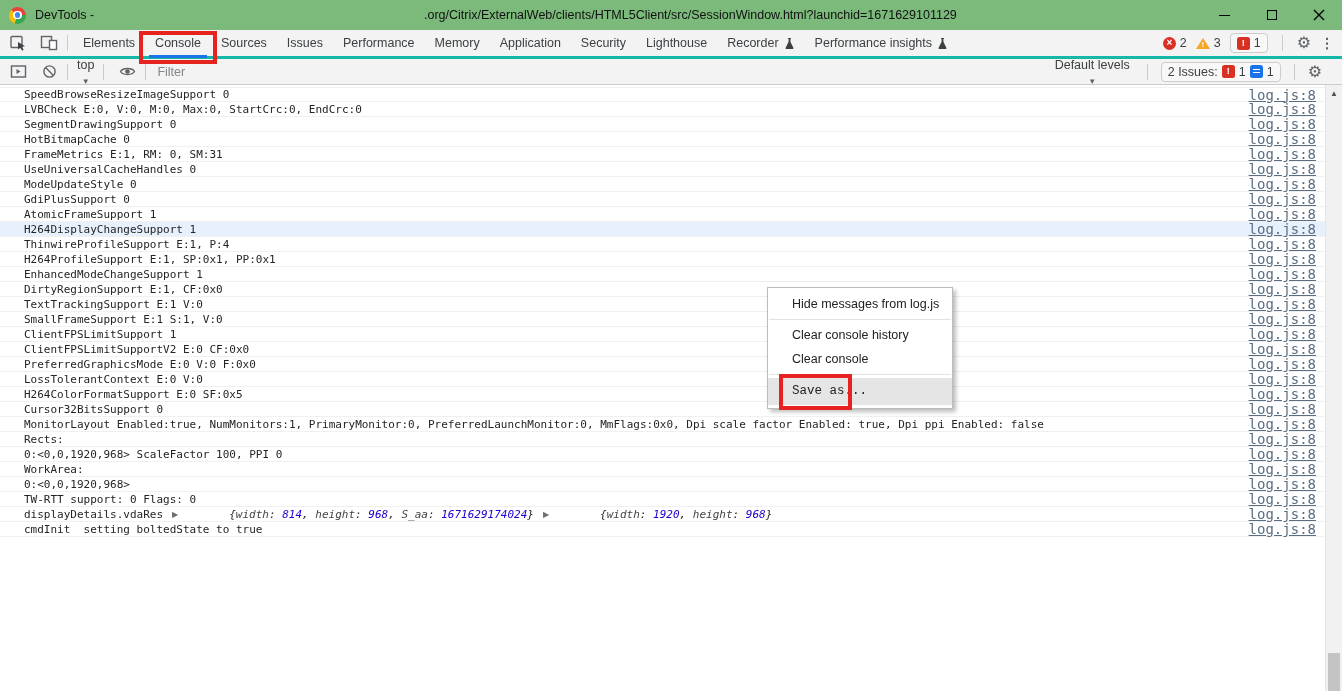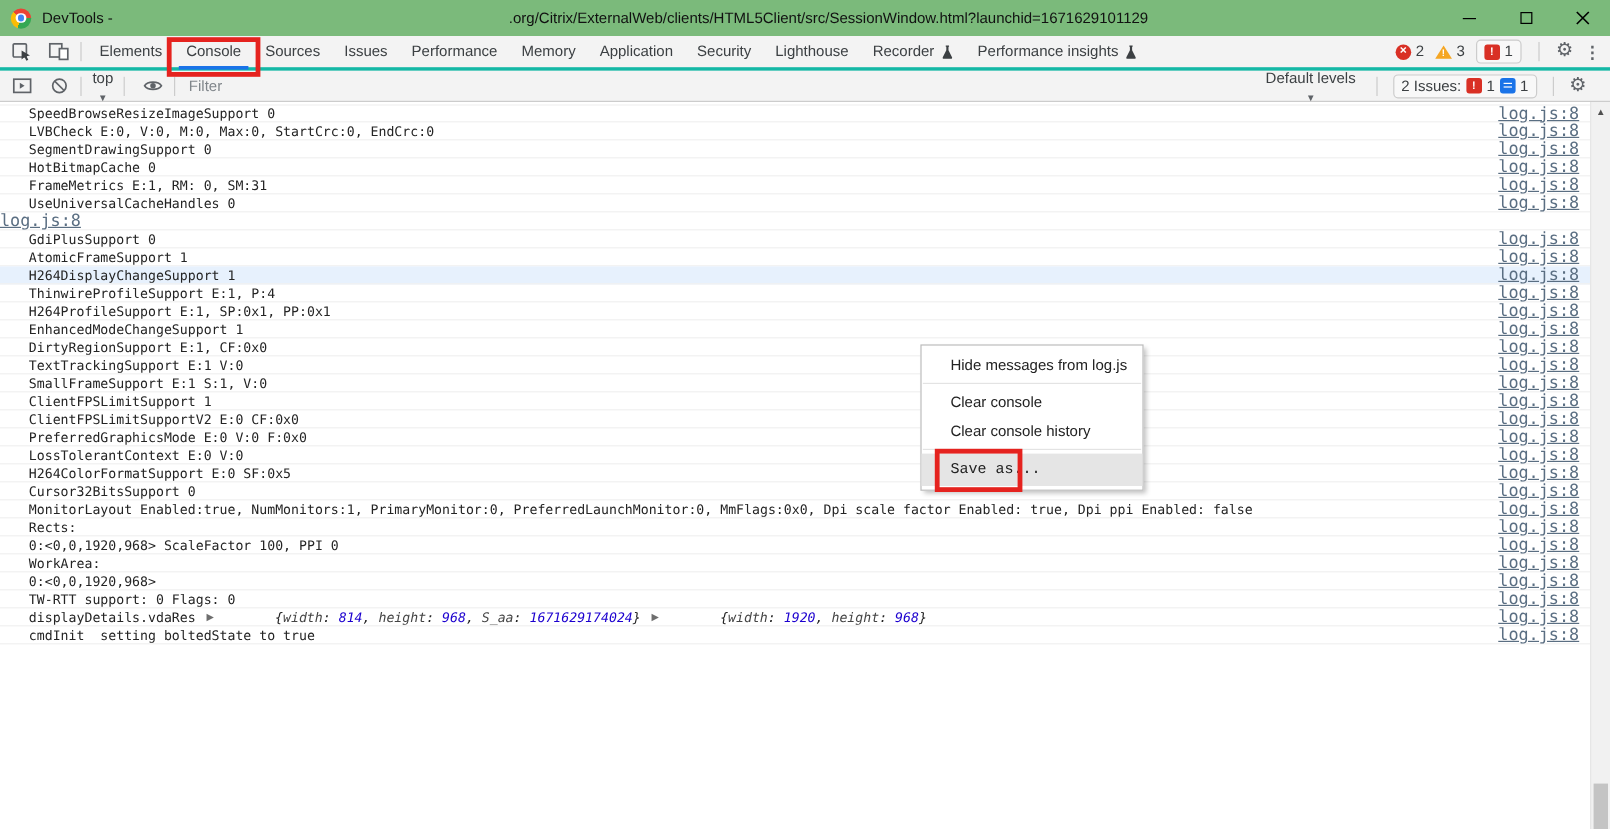--- a/index.html
+++ b/index.html
@@ -243,21 +243,21 @@
     </div>
   </div>
 
   <div class="console-area" id="console-rows">
       <div class="crow"><span class="cmsg">SpeedBrowseResizeImageSupport 0</span><span class="csrc"><a href="#">log.js:8</a></span></div>
       <div class="crow"><span class="cmsg">LVBCheck E:0, V:0, M:0, Max:0, StartCrc:0, EndCrc:0</span><span class="csrc"><a href="#">log.js:8</a></span></div>
       <div class="crow"><span class="cmsg">SegmentDrawingSupport 0</span><span class="csrc"><a href="#">log.js:8</a></span></div>
       <div class="crow"><span class="cmsg">HotBitmapCache 0</span><span class="csrc"><a href="#">log.js:8</a></span></div>
       <div class="crow"><span class="cmsg">FrameMetrics E:1, RM: 0, SM:31</span><span class="csrc"><a href="#">log.js:8</a></span></div>
       <div class="crow"><span class="cmsg">UseUniversalCacheHandles 0</span><span class="csrc"><a href="#">log.js:8</a></span></div>
-      <div class="crow"><span class="csrc"><a href="#">log.js:8</a></span></div>
+      <div class="crow"><span class="cmsg">ModeUpdateStyle 0</span><span class="csrc"><a href="#">log.js:8</a></span></div>
       <div class="crow"><span class="cmsg">GdiPlusSupport 0</span><span class="csrc"><a href="#">log.js:8</a></span></div>
       <div class="crow"><span class="cmsg">AtomicFrameSupport 1</span><span class="csrc"><a href="#">log.js:8</a></span></div>
       <div class="crow hl"><span class="cmsg">H264DisplayChangeSupport 1</span><span class="csrc"><a href="#">log.js:8</a></span></div>
       <div class="crow"><span class="cmsg">ThinwireProfileSupport E:1, P:4</span><span class="csrc"><a href="#">log.js:8</a></span></div>
       <div class="crow"><span class="cmsg">H264ProfileSupport E:1, SP:0x1, PP:0x1</span><span class="csrc"><a href="#">log.js:8</a></span></div>
       <div class="crow"><span class="cmsg">EnhancedModeChangeSupport 1</span><span class="csrc"><a href="#">log.js:8</a></span></div>
       <div class="crow"><span class="cmsg">DirtyRegionSupport E:1, CF:0x0</span><span class="csrc"><a href="#">log.js:8</a></span></div>
       <div class="crow"><span class="cmsg">TextTrackingSupport E:1 V:0</span><span class="csrc"><a href="#">log.js:8</a></span></div>
       <div class="crow"><span class="cmsg">SmallFrameSupport E:1 S:1, V:0</span><span class="csrc"><a href="#">log.js:8</a></span></div>
       <div class="crow"><span class="cmsg">ClientFPSLimitSupport 1</span><span class="csrc"><a href="#">log.js:8</a></span></div>
@@ -277,22 +277,22 @@
     </div>
 
   <div class="scrollbar">
     <div class="sb-up">▲</div>
     <div class="sb-thumb"></div>
   </div>
 
   <div class="ctxmenu" id="ctx-menu">
       <div class="mi">Hide messages from log.js</div>
       <div class="msep"></div>
+      <div class="mi">Clear console history</div>
       <div class="mi">Clear console</div>
-      <div class="mi">Clear console history</div>
       <div class="msep"></div>
       <div class="mi hl-item">Save as...</div>
     </div>
 
   <div class="annotation" id="anno-console" style="left: 139.109px; top: 30.5px; width: 77.875px; height: 33px;"></div>
   <div class="annotation" id="anno-save" style="left: 779px; top: 374px; width: 73px; height: 36px;"></div>
 
 </div>
 
 </body></html>

